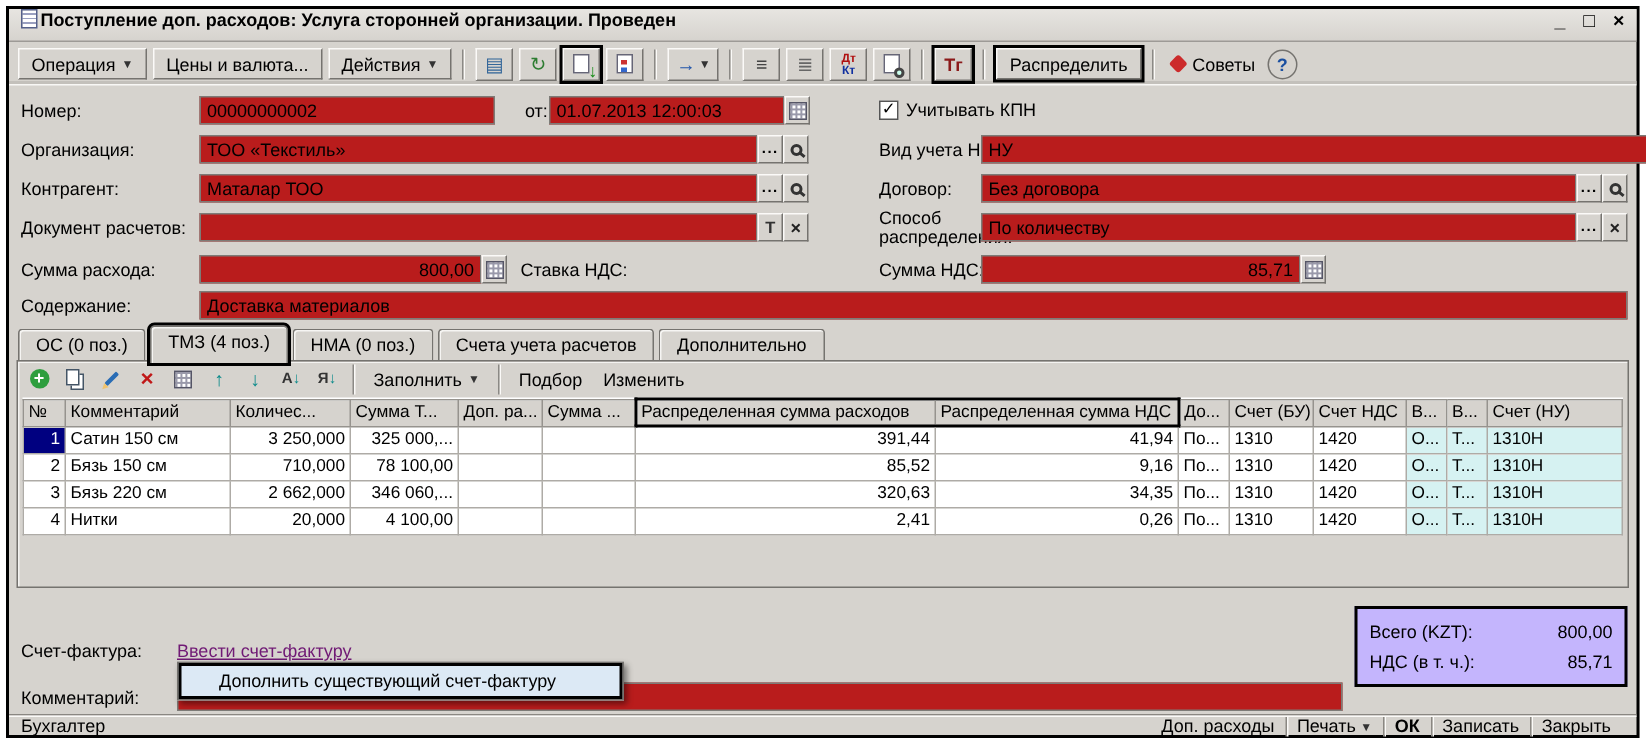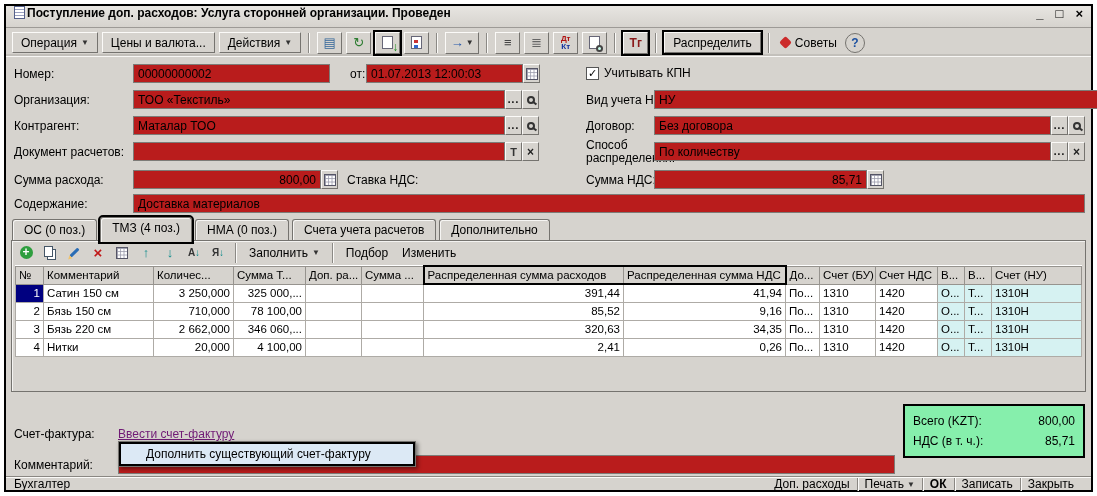--- a/index.html
+++ b/index.html
@@ -73,21 +73,21 @@
   table.items th { background:#d6d3ce; border-color:#96938e; }
   table.items thead th:nth-child(7) { border-top:2px solid #000; border-bottom:2px solid #000; border-left:2px solid #000; }
   table.items thead th:nth-child(8) { border-top:2px solid #000; border-bottom:2px solid #000; border-right:2px solid #000; }
   table.items td:nth-child(1) { text-align:right; }
   table.items td:nth-child(3), table.items td:nth-child(4),
   table.items td:nth-child(7), table.items td:nth-child(8) { text-align:right; }
   table.items td:nth-child(12), table.items td:nth-child(13), table.items td:nth-child(14) { background:#d6f2f2; }
   table.items tbody tr:first-child td:first-child { background:#000080; color:#fff; }
 
   
-  .totals { position:absolute; border:2px solid #000; background:#86efac; padding:6px 8px; display:flex; flex-direction:column; justify-content:space-between; }
+  .totals { position:absolute; border:2px solid #000; background:#c4b5fd; padding:6px 8px; display:flex; flex-direction:column; justify-content:space-between; }
   .trow { display:flex; justify-content:space-between; align-items:center; height:18px; }
   .tval { text-align:right; }
   .link { position:absolute; color:#701a75; text-decoration:underline; white-space:nowrap; cursor:pointer; }
 
   .menu { position:absolute; background:#fff; border:1px solid #75736f; box-shadow:2px 2px 4px rgba(0,0,0,.45); z-index:20; padding:1px; }
   .mitem { height:22px; display:flex; align-items:center; gap:8px; padding:0 10px 0 4px; white-space:nowrap; background:linear-gradient(90deg,#e8e6e2 0 24px,#fff 24px); }
   .mico { width:14px; height:14px; background:#d9d6d1; border:1px solid #9a978f; flex:0 0 auto; }
   .mico2 { width:14px; height:14px; flex:0 0 auto; }
   .mitem.selected { background:#dce9f5; outline:2px solid #000; outline-offset:-1px; }
 

